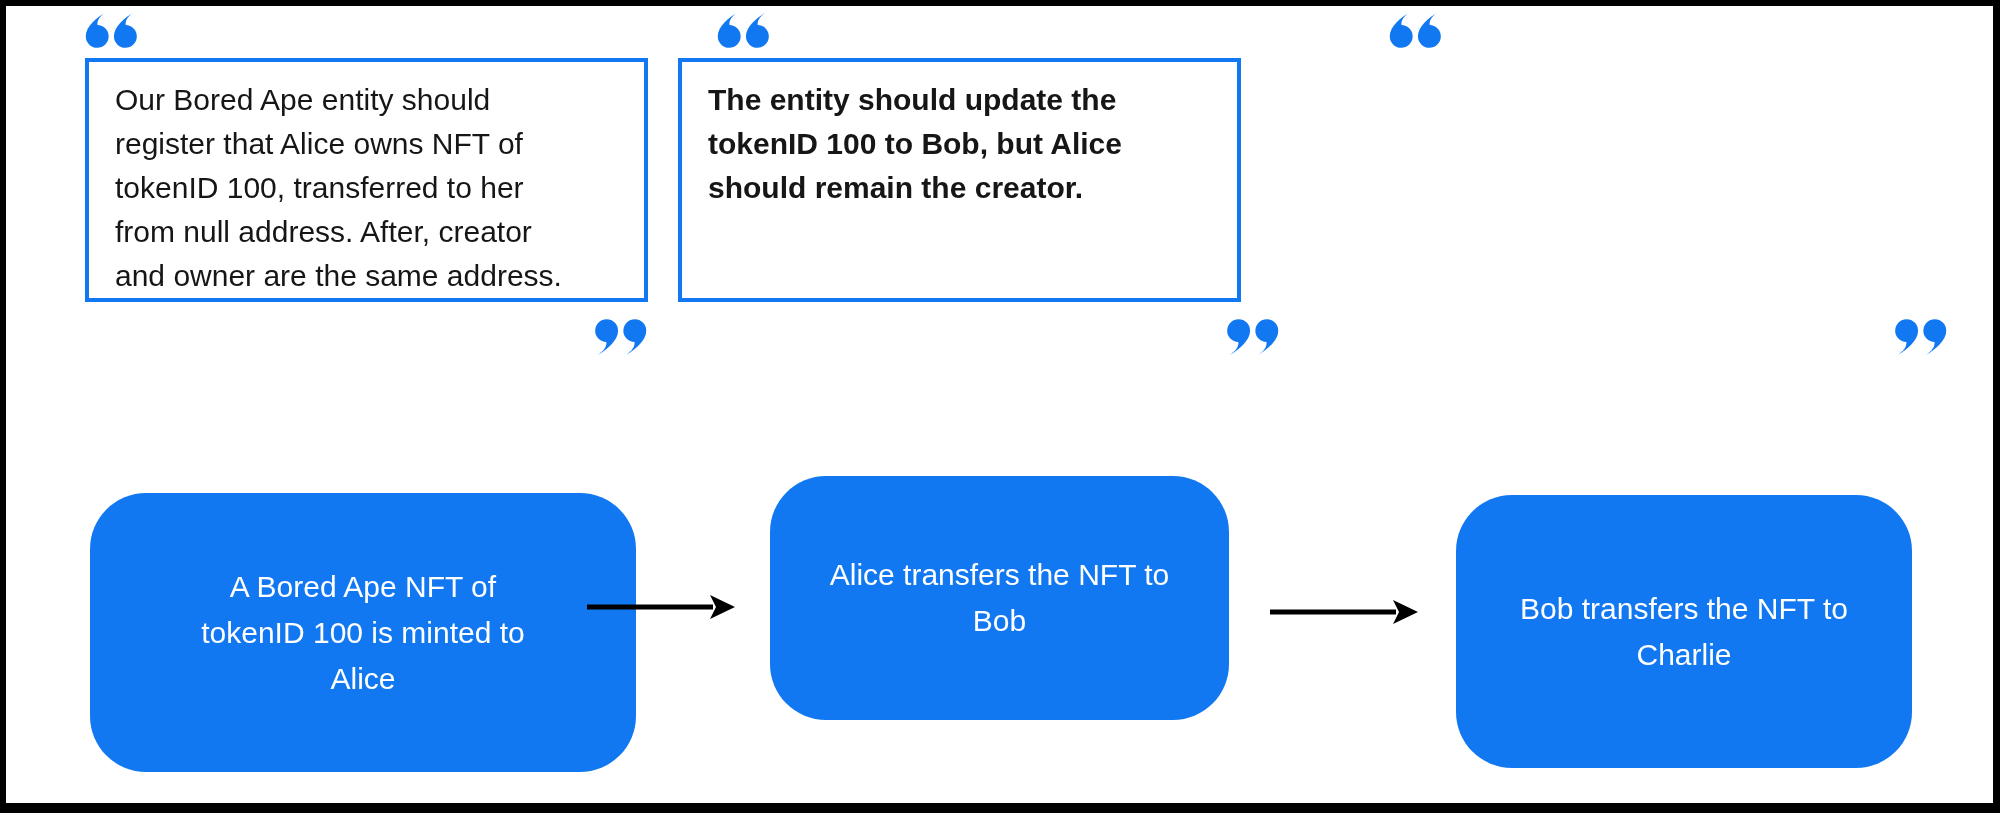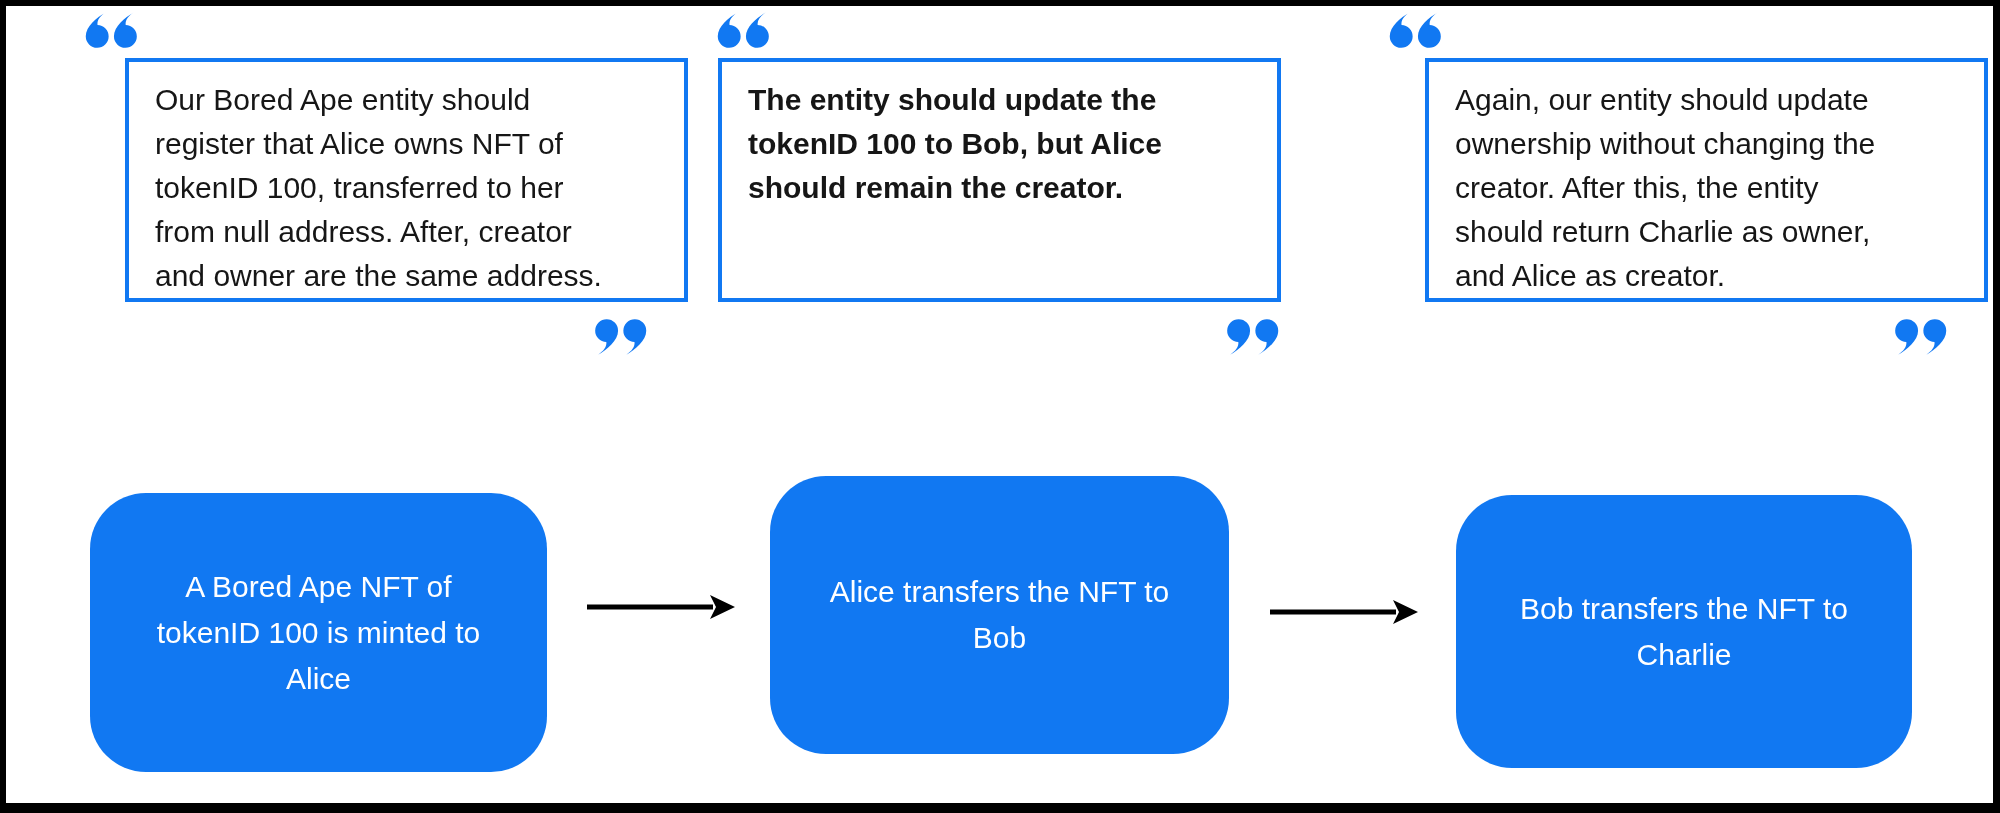--- a/index.html
+++ b/index.html
@@ -26,21 +26,20 @@
     top: 58px;
     width: 563px;
     height: 244px;
     border: 4px solid var(--accent-blue, #1178f2);
     box-sizing: border-box;
     background: #ffffff;
     padding: 16px 20px 0 26px;
     color: var(--text-dark, #161616);
     font-size: 30px;
     line-height: 44px;
-    margin-left: 40px;
   }
   .quote-box .ln { white-space: nowrap; }
   .q1 { left: 85px; }
   .q2 { left: 678px; font-weight: bold; }
   .q3 { left: 1385px; }
 
   .qmark {
     position: absolute;
     width: 54px;
     height: 37px;
@@ -63,22 +62,22 @@
     color: var(--text-light, #ffffff);
     font-size: 30px;
     line-height: 46px;
     display: flex;
     flex-direction: column;
     align-items: center;
     justify-content: center;
     text-align: center;
   }
   .flow-box .ln { white-space: nowrap; }
-  .fa { left: 90px;   top: 493px; width: 457px; height: 279px; }
-  .fb { left: 770px;  top: 476px; width: 459px; height: 278px; }
+  .fa { left: 90px;   top: 493px; width: 546px; height: 279px; }
+  .fb { left: 770px;  top: 476px; width: 459px; height: 244px; }
   .fc { left: 1456px; top: 475px; width: 456px; height: 273px; margin-top: 20px; }
 
   
   .arrow { position: absolute; width: 150px; height: 32px; color: var(--ink, #000000); }
   .arrow line { stroke: currentColor; stroke-width: 5; }
   .arrow path { fill: currentColor; }
   .a1 { left: 585px;  top: 591px; }
   .a2 { left: 1268px; top: 596px; }
 </style>
 </head>
@@ -114,27 +113,20 @@
   </div>
   <svg class="qmark close q2c" viewBox="0 0 92 62" aria-hidden="true">
     <path d="M37 0 C22 9 3 24 3 41 A19.5 19.5 0 1 0 23 21.5 C22 13 28 6 37 0 Z"></path>
     <path d="M85 0 C70 9 51 24 51 41 A19.5 19.5 0 1 0 71 21.5 C70 13 76 6 85 0 Z"></path>
   </svg>
 
   <svg class="qmark open q3o" viewBox="0 0 92 62" aria-hidden="true">
     <path d="M37 0 C22 9 3 24 3 41 A19.5 19.5 0 1 0 23 21.5 C22 13 28 6 37 0 Z"></path>
     <path d="M85 0 C70 9 51 24 51 41 A19.5 19.5 0 1 0 71 21.5 C70 13 76 6 85 0 Z"></path>
   </svg>
-  <div class="quote-box q3">
-    <div class="ln">Again, our entity should update</div>
-    <div class="ln">ownership without changing the</div>
-    <div class="ln">creator. After this, the entity</div>
-    <div class="ln">should return Charlie as owner,</div>
-    <div class="ln">and Alice as creator.</div>
-  </div>
   <svg class="qmark close q3c" viewBox="0 0 92 62" aria-hidden="true">
     <path d="M37 0 C22 9 3 24 3 41 A19.5 19.5 0 1 0 23 21.5 C22 13 28 6 37 0 Z"></path>
     <path d="M85 0 C70 9 51 24 51 41 A19.5 19.5 0 1 0 71 21.5 C70 13 76 6 85 0 Z"></path>
   </svg>
 
   <div class="flow-box fa">
     <div class="ln">A Bored Ape NFT of</div>
     <div class="ln">tokenID 100 is minted to</div>
     <div class="ln">Alice</div>
   </div>

